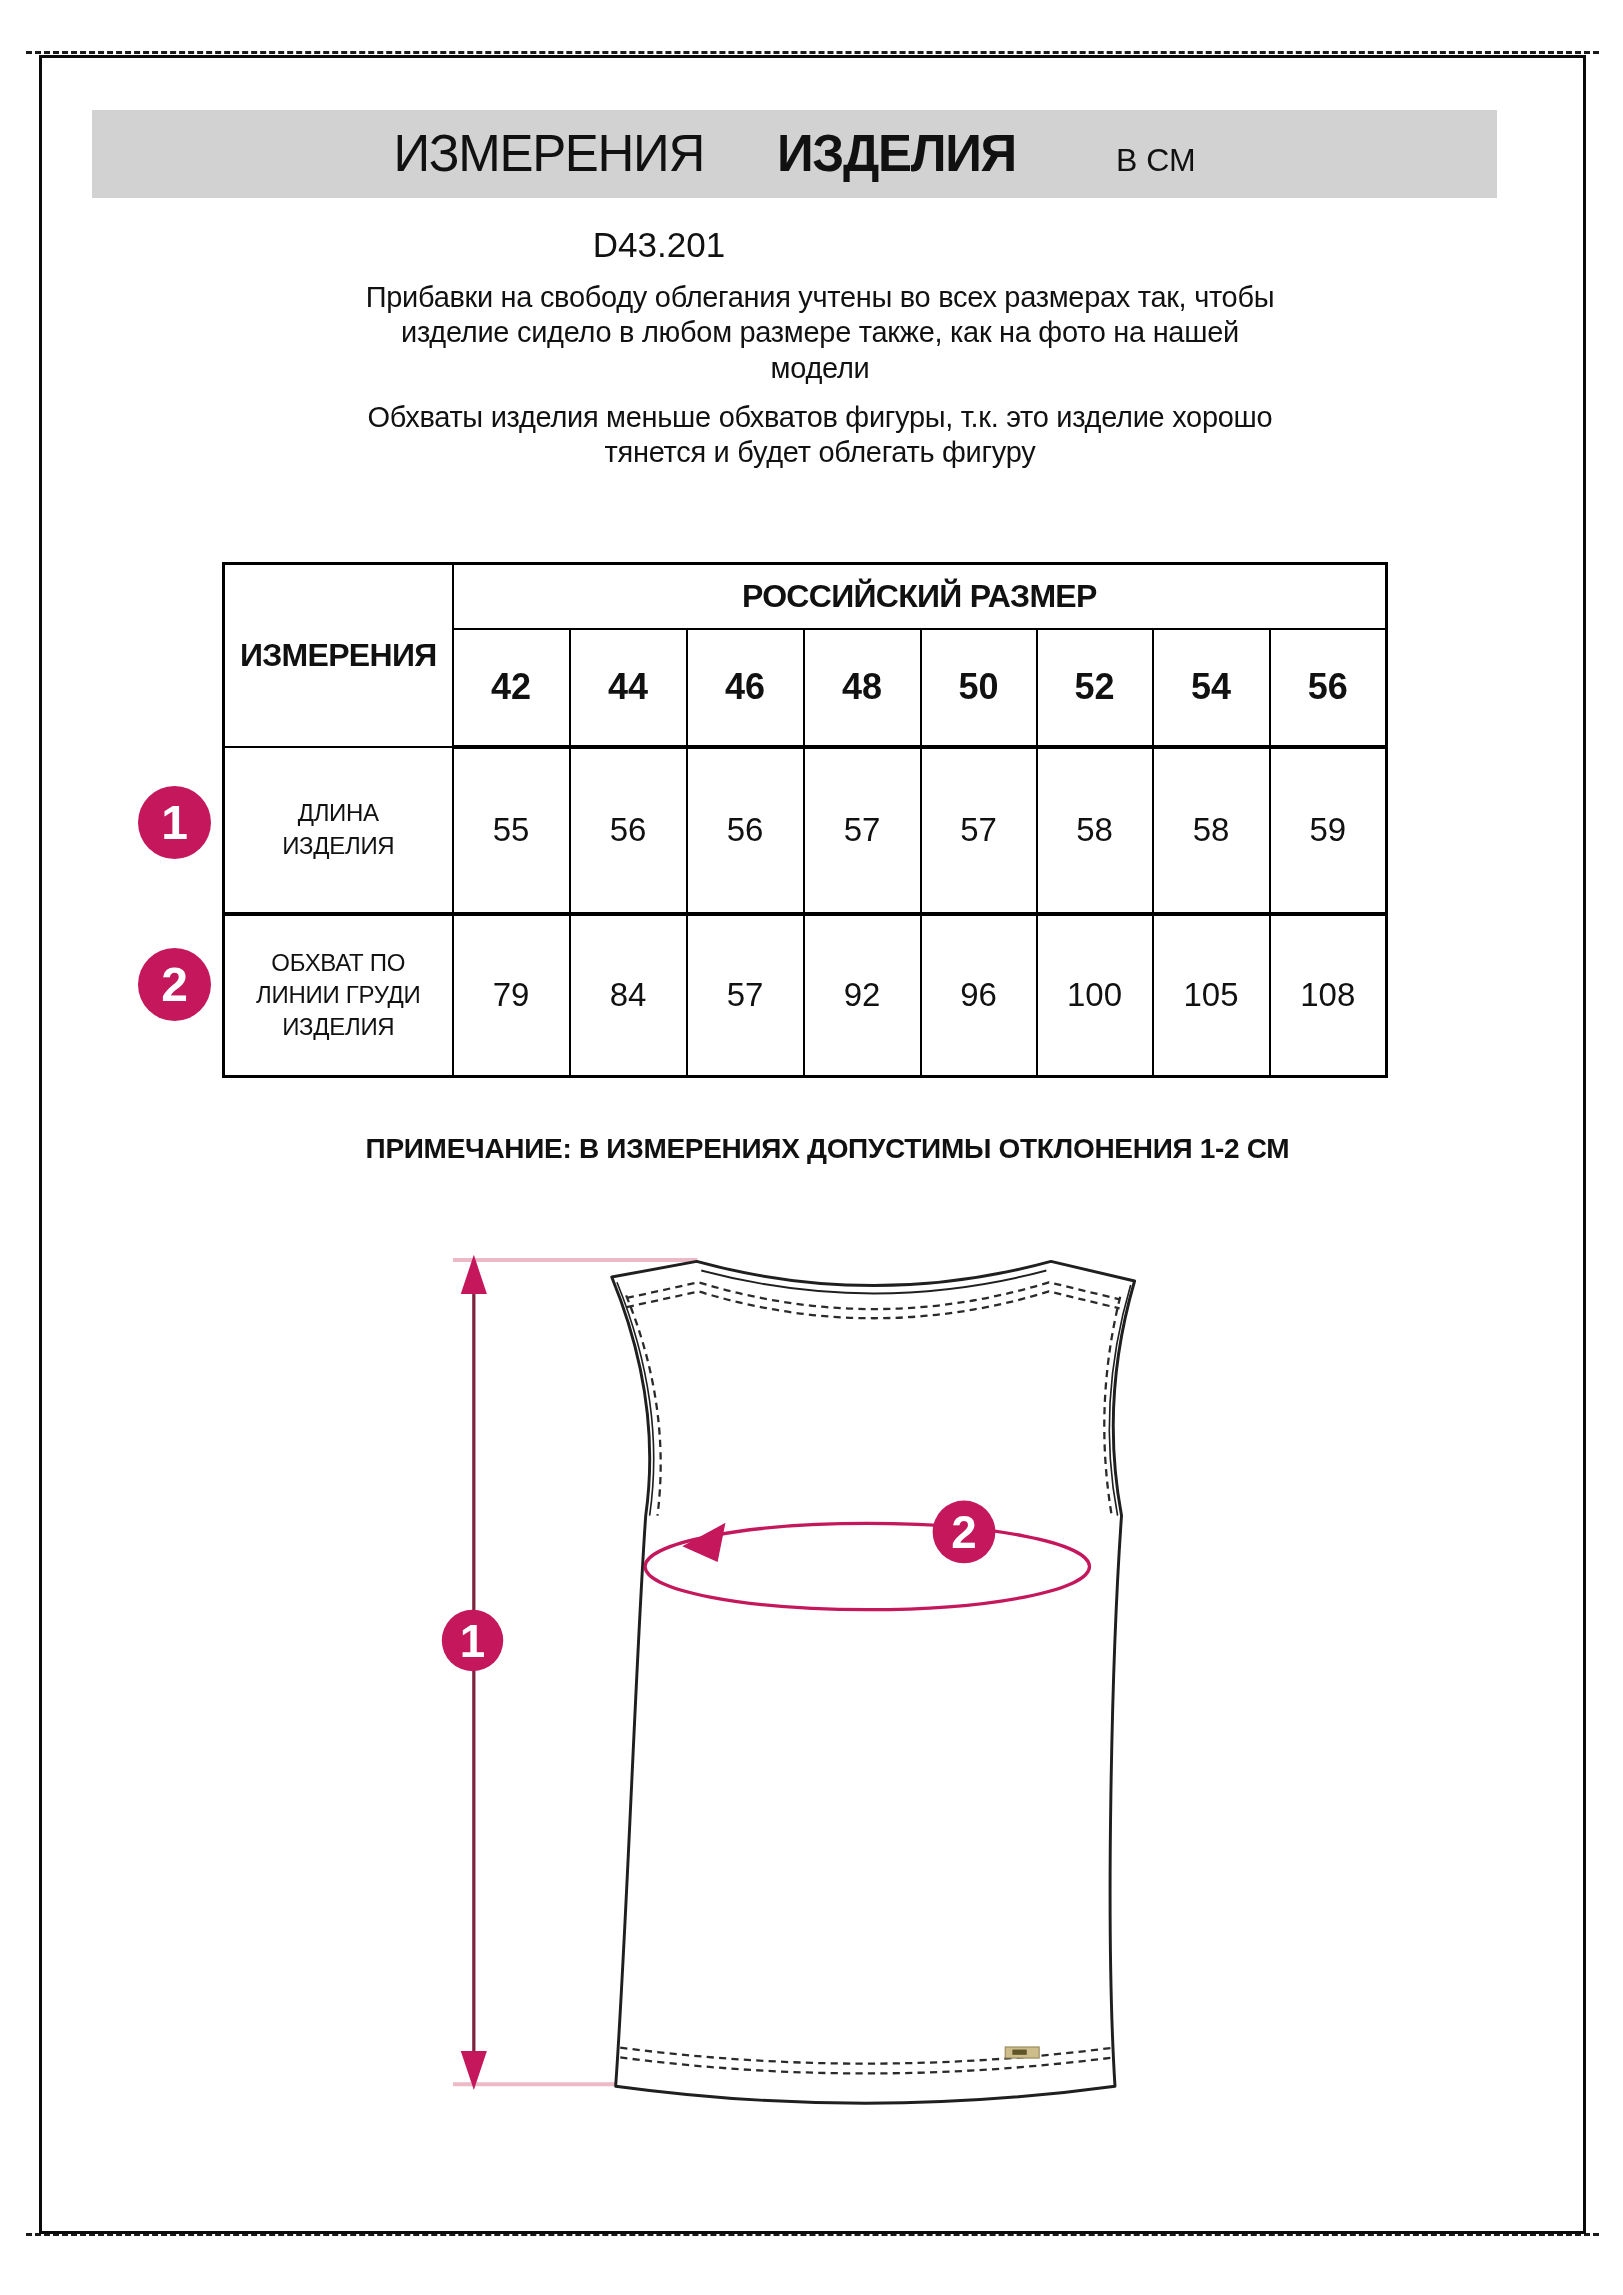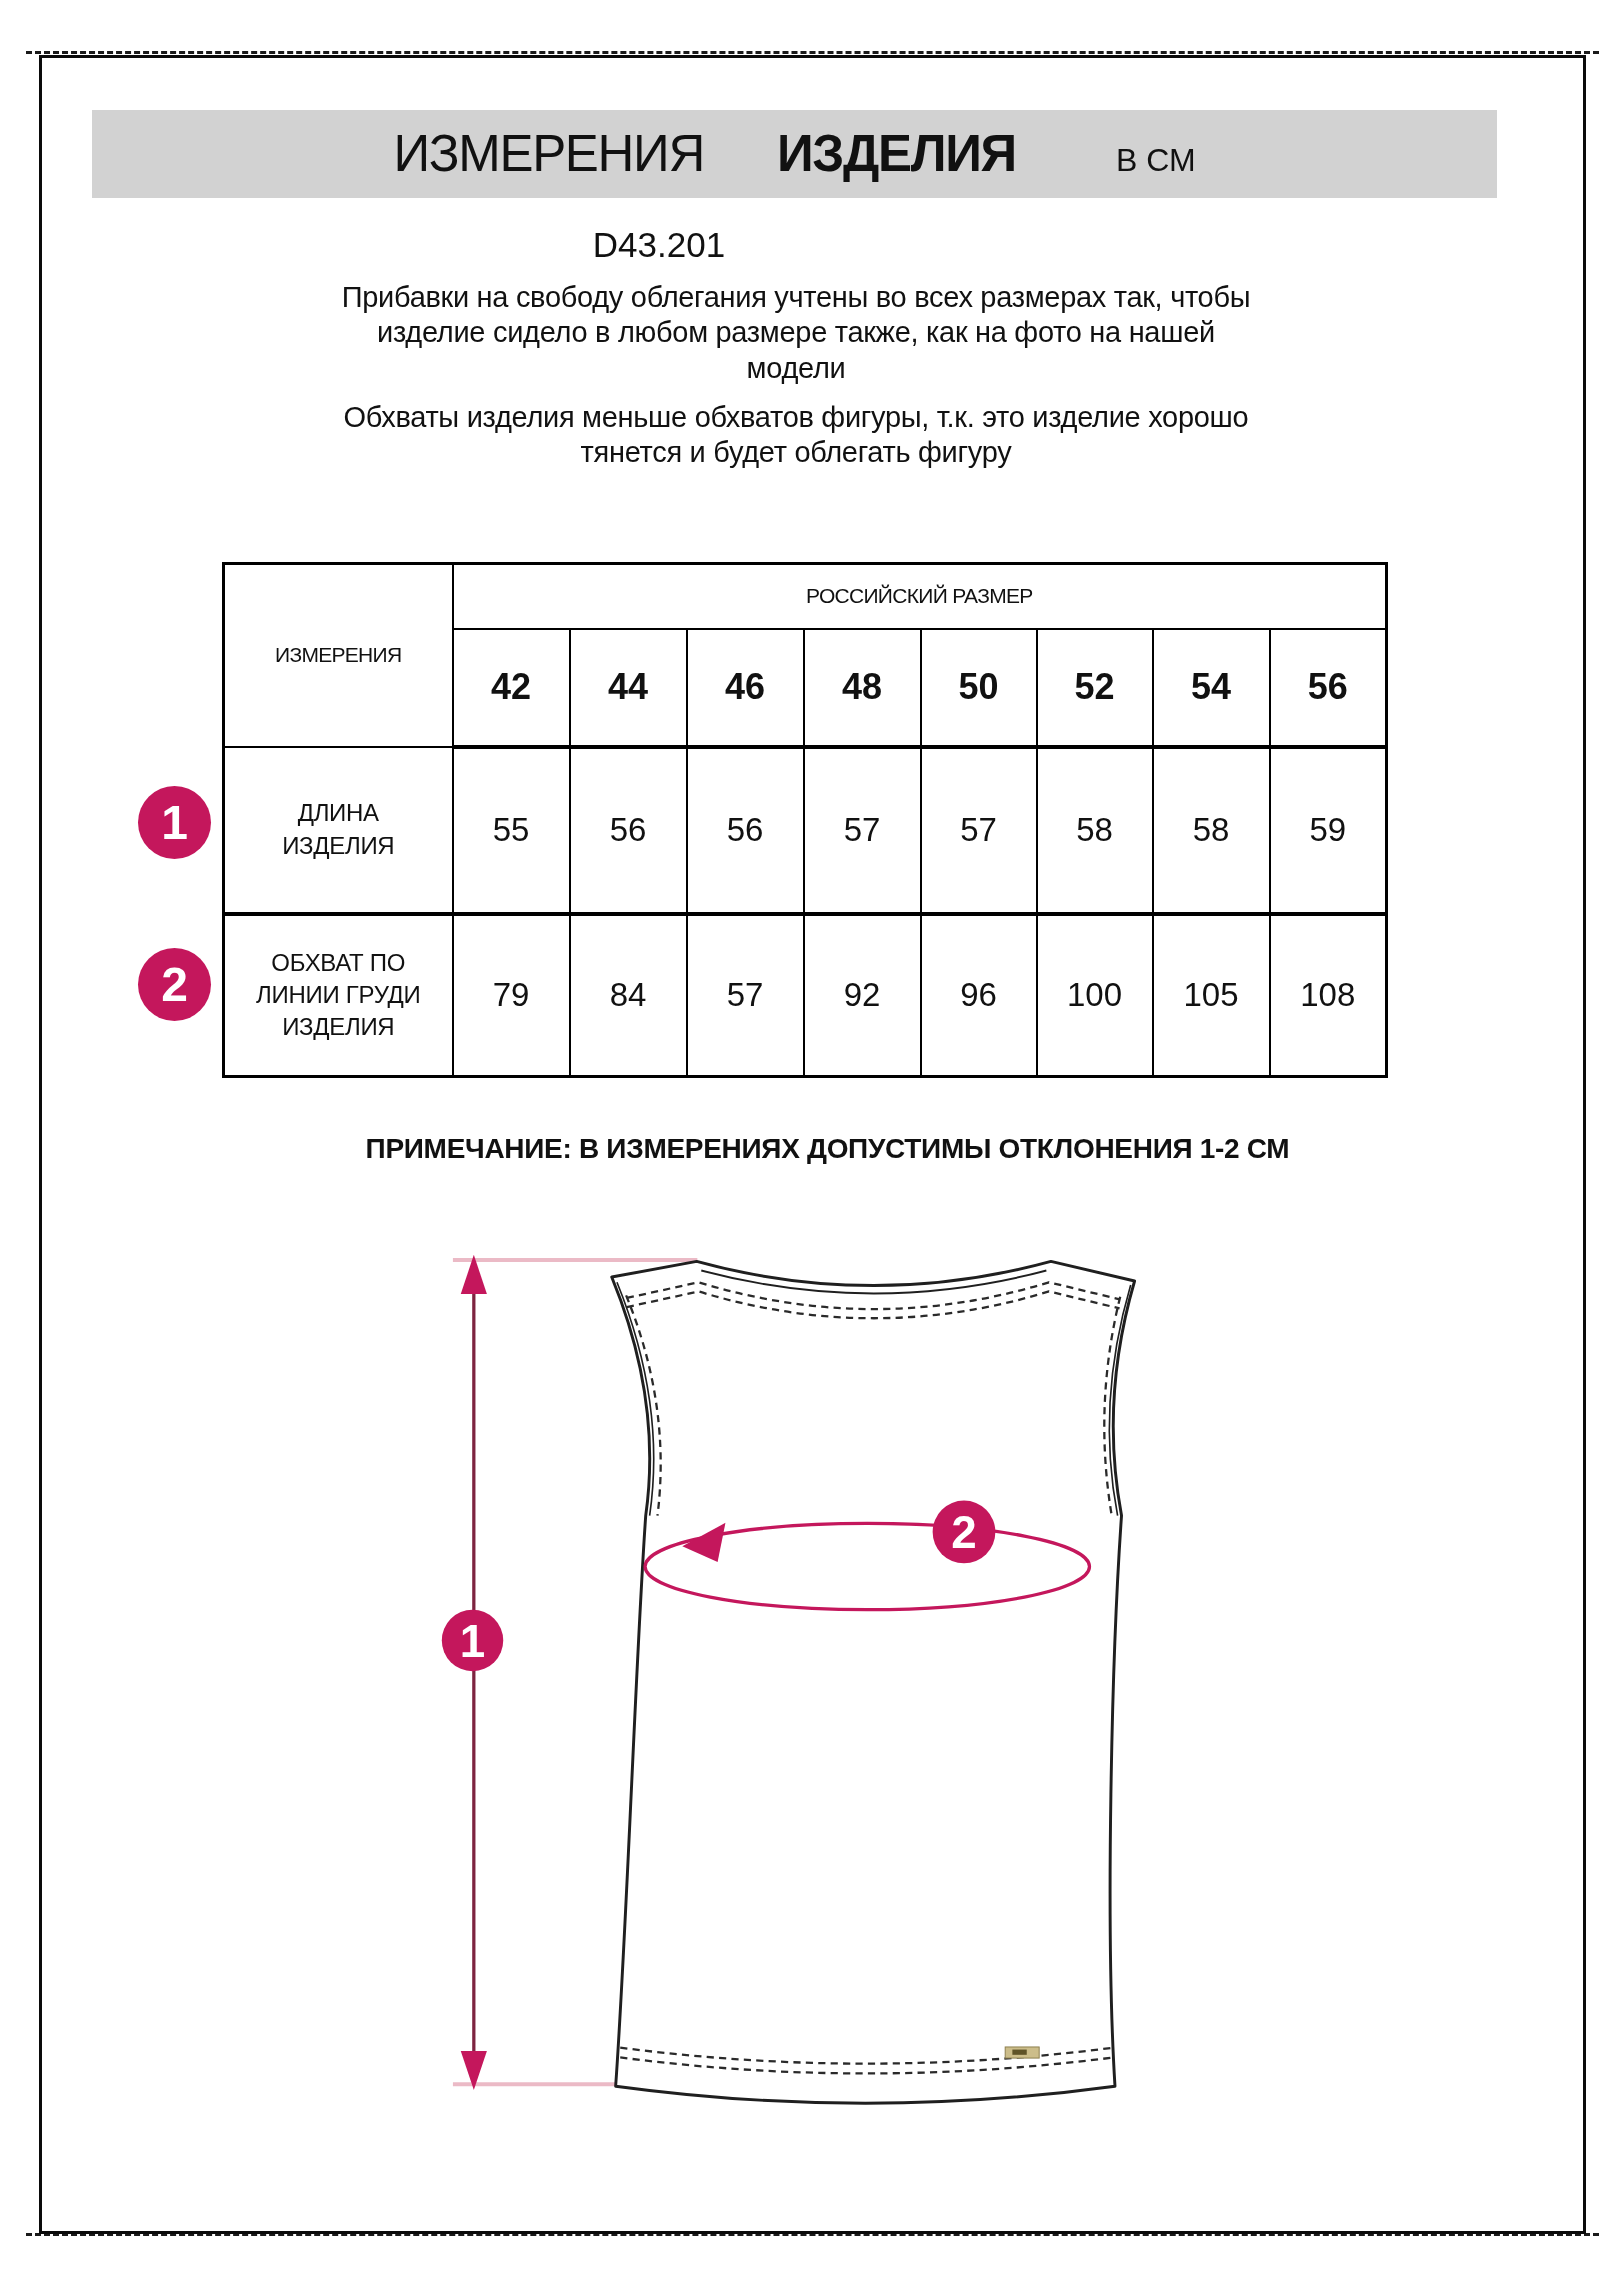--- a/index.html
+++ b/index.html
@@ -32,42 +32,42 @@
   .title-main { font-size: 51px; font-weight: 400; letter-spacing: -1.3px; }
   .title-bold { font-size: 51px; font-weight: 700; letter-spacing: -1.3px; margin-left: 73px; }
   .title-unit { font-size: 32px; font-weight: 400; margin-left: 100px; letter-spacing: 0; }
 
   .product-code {
     left: 0; top: 225px; width: 1318px;
     text-align: center; font-size: 35px; font-weight: 400;
   }
 
   .intro {
-    left: 180px; width: 1232px;
+    left: 204px; width: 1232px;
     text-align: center; font-size: 29px; line-height: 1.22;
     white-space: pre-line; letter-spacing: -0.3px;
   }
   .intro-1 { top: 280px; }
   .intro-2 { top: 400px; }
 
   
   table.size-table {
     position: absolute; left: 222px; top: 562px;
     border-collapse: collapse; table-layout: fixed;
     width: 1164px;
   }
   table.size-table td {
     border: 2px solid #000;
     text-align: center; vertical-align: middle;
   }
   table.size-table { border: 3.3px solid #000; }
   td.c-measure {
     font-size: 26px; letter-spacing: -0.7px;
   }
-  tr.r-group td { height: 65px; font-size: 21px; letter-spacing: -0.7px; }
+  tr.r-group td { height: 65px; font-size: 32px; letter-spacing: -0.7px; font-weight: bold; }
   tr.r-sizes td { height: 118px; font-size: 36px; font-weight: 700; border-bottom: 4.6px solid #000; margin-top: 31px; }
   tr.r-data td { font-size: 33px; }
   tr.r-data td.c-label { font-size: 24px; line-height: 1.35; white-space: pre-line; letter-spacing: -0.3px; }
   tr.r1 td { height: 167px; border-bottom: 4.6px solid #000; }
   tr.r2 td { height: 163px; border-bottom: 3.3px solid #000; }
 
   .row-badge {
     width: 73px; height: 73px; border-radius: 50%;
     background: #C4175C; color: #fff;
     display: flex; align-items: center; justify-content: center;

